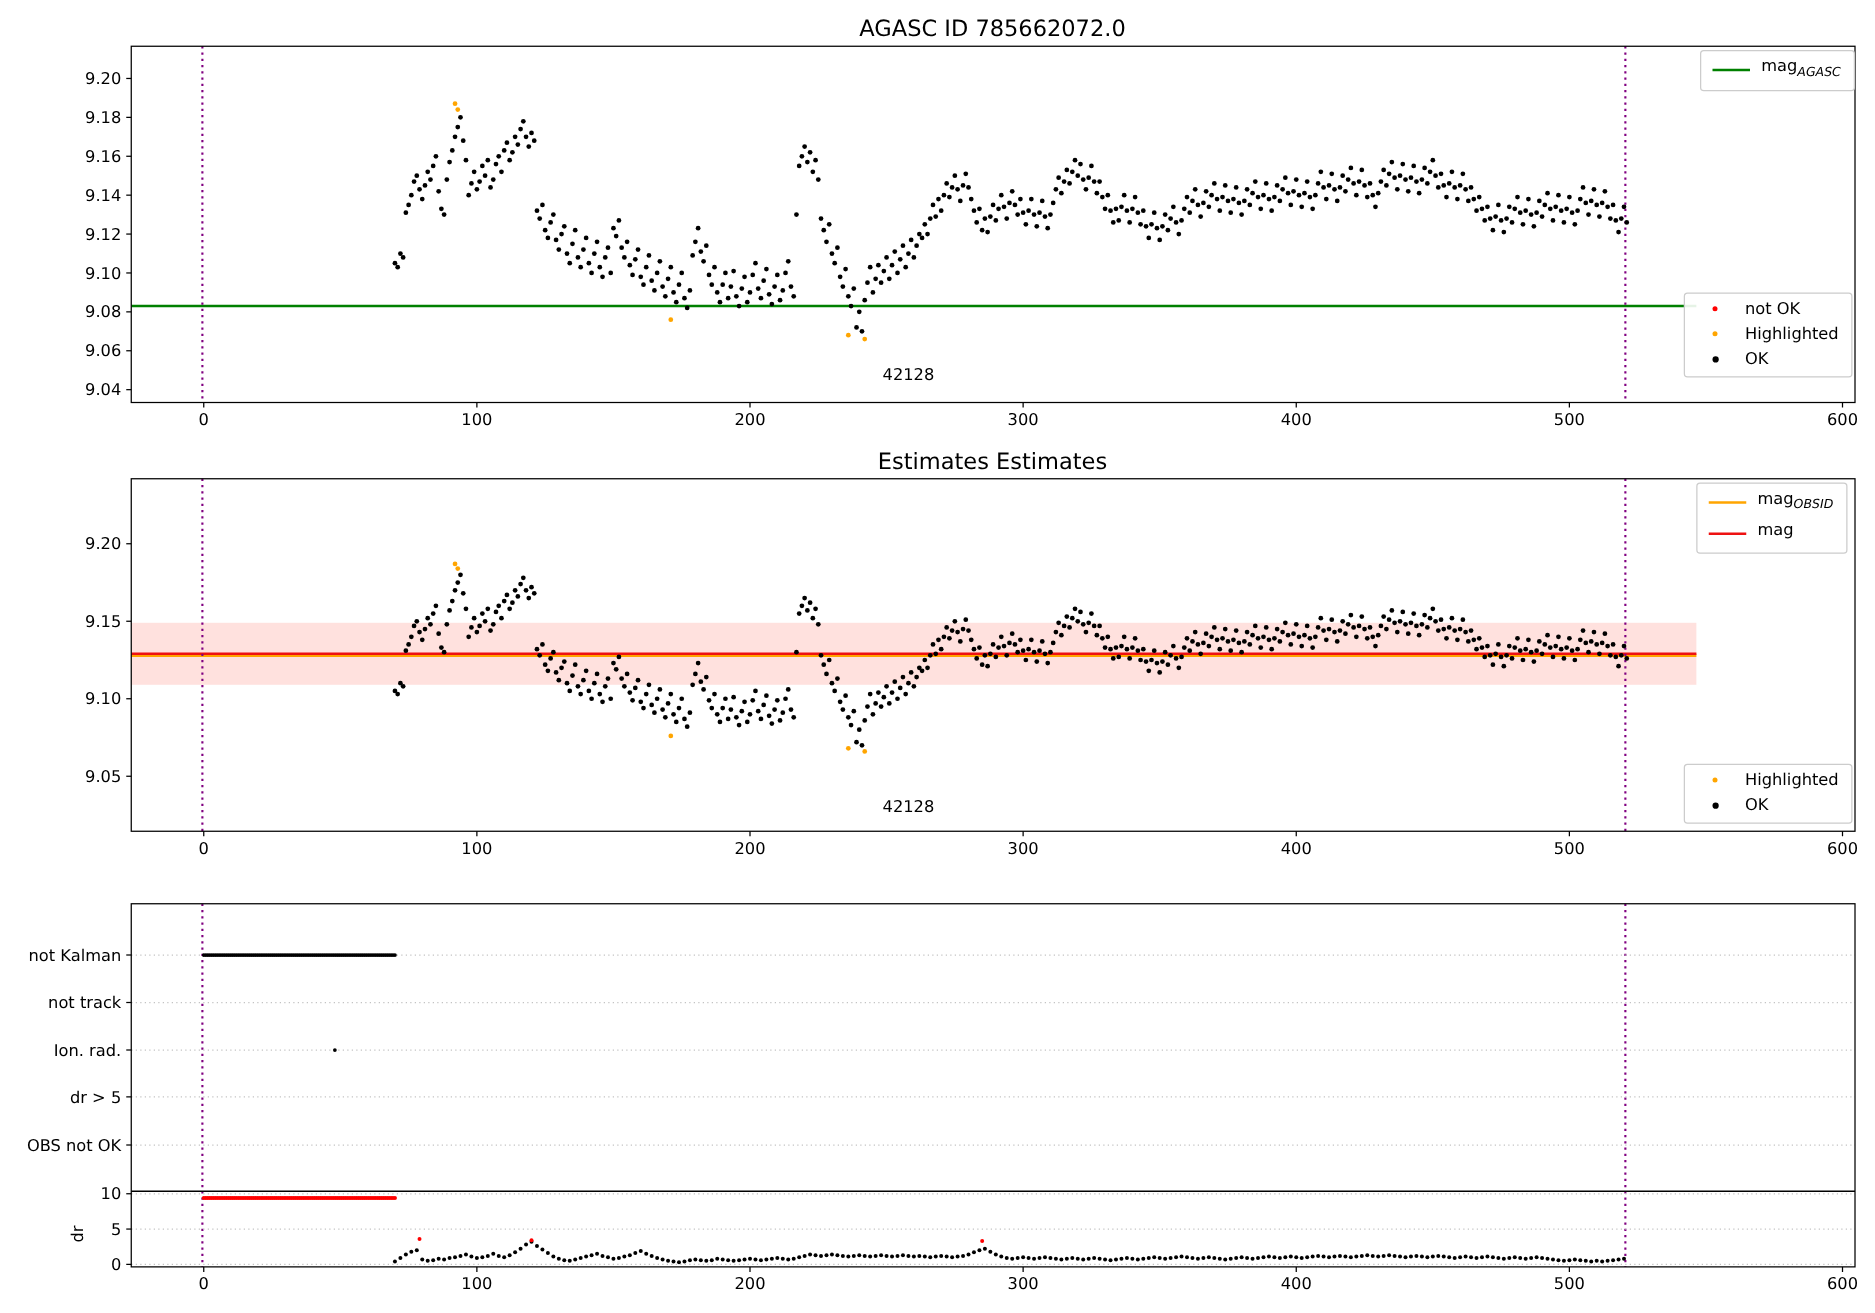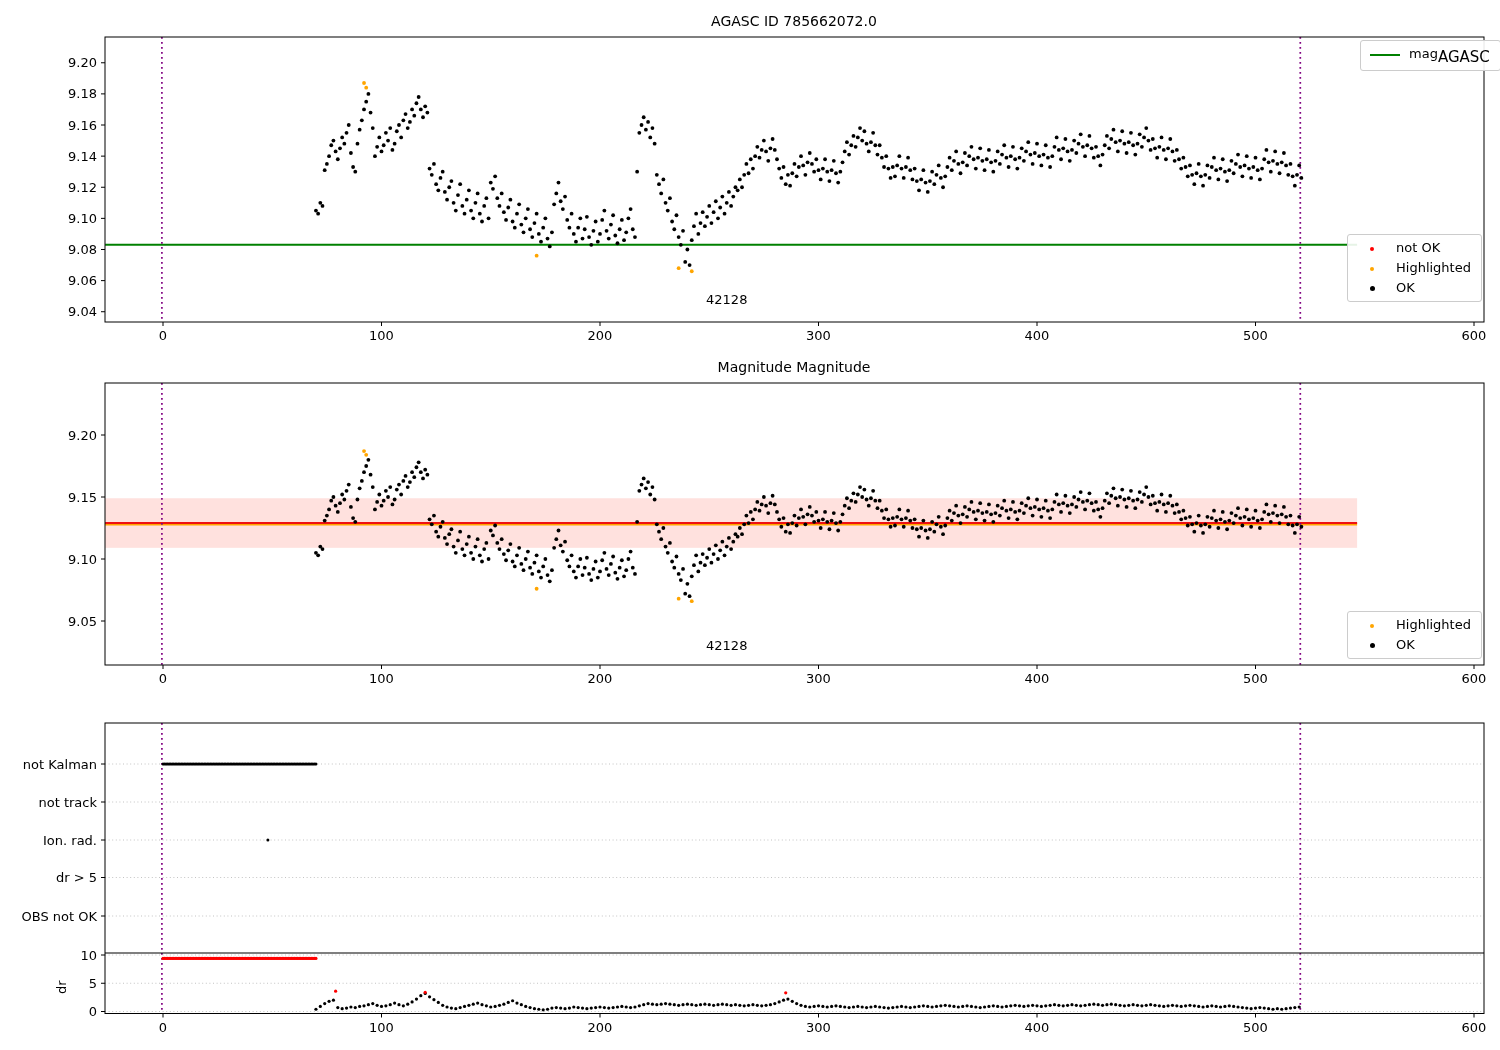--- a/index.html
+++ b/index.html
@@ -1,26 +1,26 @@
 <!DOCTYPE html>
 <html><head>
 <meta charset="utf-8">
 <style>
   html,body{margin:0;padding:0;background:#fff;font-family:"DejaVu Sans",sans-serif;}
   .figure{position:relative;width:1500px;height:1050px;background:#fff;overflow:hidden;}
   .figure svg{position:absolute;left:0;top:0;}
   svg text{font-family:"DejaVu Sans",sans-serif;fill:#000;}
-  .title{position:absolute;left:794px;transform:translateX(-50%);font-size:14px;color:#000;white-space:nowrap;}
+  .title{position:absolute;left:794px;transform:translateX(-50%);font-size:18px;color:#000;white-space:nowrap;}
   .legend{position:absolute;background:rgba(255,255,255,0.9);border:1px solid #cccccc;border-radius:3px;
           padding:5px 10px 5px 9px;font-size:13px;display:flex;flex-direction:column;gap:4px;color:#000;}
   .lrow{display:flex;align-items:center;gap:9px;line-height:16px;white-space:nowrap;}
   .lline{display:inline-block;width:30px;height:0;border-top:2.2px solid #000;}
   .lhandle{display:inline-block;width:30px;text-align:center;}
   .ldot{display:inline-block;width:5px;height:5px;border-radius:50%;background:#000;vertical-align:middle;}
-  .lsub{font-size:15px;}
+  .lsub{font-size:10px;font-style:italic;}
 </style>
 </head>
 <body>
 
 <div class="figure">
   <svg id="plots" width="1500" height="1050">
       <rect x="105.0975" y="498.24000000000194" width="1252.0049999999999" height="49.599999999999" fill="rgba(255,40,20,0.14)"></rect>
       <line x1="105.0975" y1="524.2400000000015" x2="1357.1025" y2="524.2400000000015" stroke="#ffa500" stroke-width="2.6"></line>
       <line x1="105.0975" y1="523.0400000000014" x2="1357.1025" y2="523.0400000000014" stroke="#ee1111" stroke-width="2"></line>
       <line x1="105.0975" y1="244.82240000000021" x2="1357.1025" y2="244.82240000000021" stroke="#008000" stroke-width="2"></line>
@@ -1477,21 +1477,21 @@
       <line x1="101" y1="1011.5" x2="105" y2="1011.5" stroke="#000" stroke-width="1"></line>
       <text x="97" y="1016" text-anchor="end" font-size="13">0</text>
       <line x1="101" y1="983.25" x2="105" y2="983.25" stroke="#000" stroke-width="1"></line>
       <text x="97" y="987.75" text-anchor="end" font-size="13">5</text>
       <line x1="101" y1="955" x2="105" y2="955" stroke="#000" stroke-width="1"></line>
       <text x="97" y="959.5" text-anchor="end" font-size="13">10</text>
       <text x="66" y="987.25" text-anchor="middle" font-size="13" transform="rotate(-90 66 987.25)">dr</text>
     </svg>
 
   <div class="title" style="top:13px;">AGASC ID 785662072.0</div>
-  <div class="title" style="top:359px;">Magnitude Magnitude</div>
+  <div class="title" style="top:359px;">Estimates Estimates</div>
 
   <div class="legend" style="left:1360px;top:40px;">
     <div class="lrow">
       <span class="lline" style="border-top-color: rgb(0, 128, 0);"></span>
       <span><span>mag</span><sub class="lsub">AGASC</sub></span>
     </div>
   </div>
 
   <div class="legend" style="left:1347px;top:234px;">
     <div class="lrow">
@@ -1501,20 +1501,30 @@
     <div class="lrow">
       <span class="lhandle"><span class="ldot" style="width: 4px; height: 4px; background: rgb(255, 165, 0);"></span></span>
       <span>Highlighted</span>
     </div>
     <div class="lrow">
       <span class="lhandle"><span class="ldot" style="background: rgb(0, 0, 0);"></span></span>
       <span>OK</span>
     </div>
   </div>
 
+  <div class="legend" style="left:1357px;top:386px;">
+    <div class="lrow">
+      <span class="lline" style="border-top-color: rgb(255, 165, 0);"></span>
+      <span><span>mag</span><sub class="lsub">OBSID</sub></span>
+    </div>
+    <div class="lrow">
+      <span class="lline" style="border-top-color: rgb(238, 17, 17);"></span>
+      <span><span>mag</span><sub class="lsub"></sub></span>
+    </div>
+  </div>
 
   <div class="legend" style="left:1347px;top:611px;">
     <div class="lrow">
       <span class="lhandle"><span class="ldot" style="width: 4px; height: 4px; background: rgb(255, 165, 0);"></span></span>
       <span>Highlighted</span>
     </div>
     <div class="lrow">
       <span class="lhandle"><span class="ldot" style="background: rgb(0, 0, 0);"></span></span>
       <span>OK</span>
     </div>

